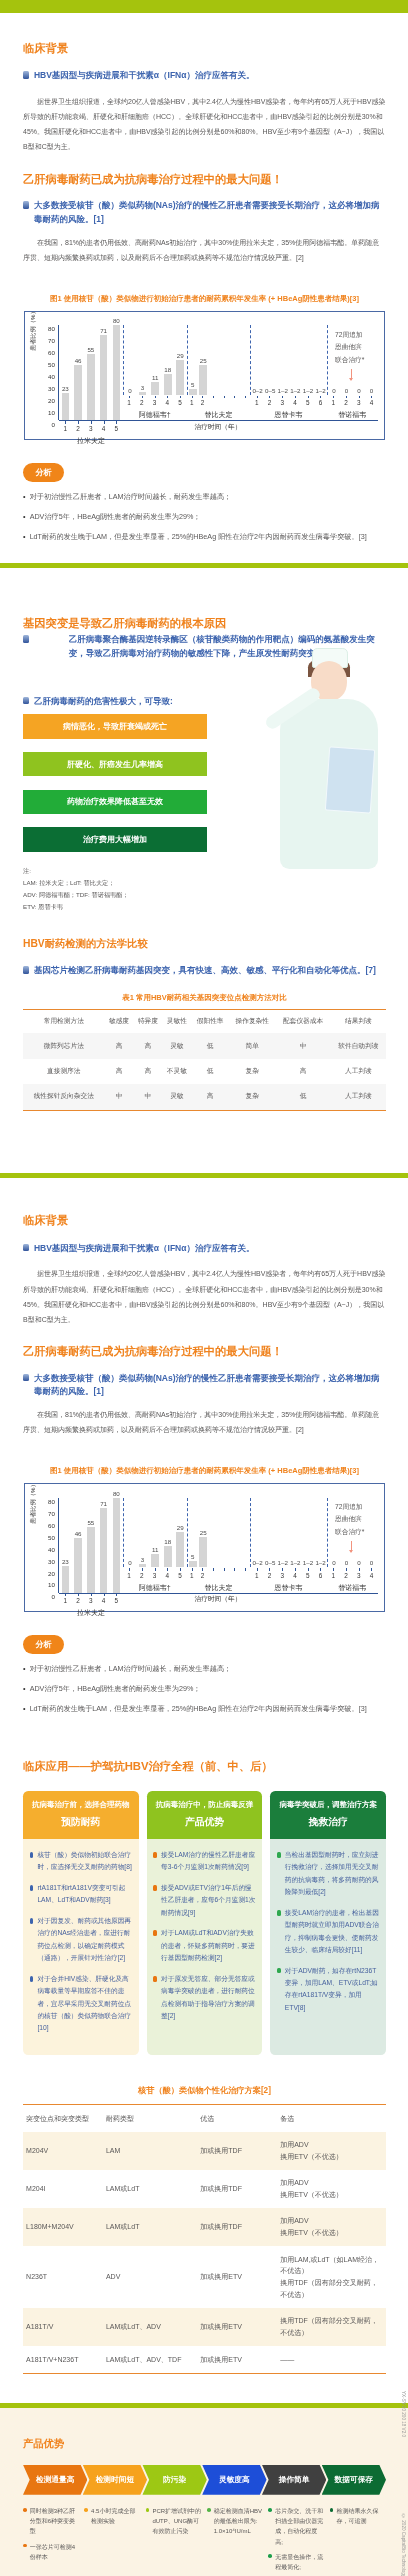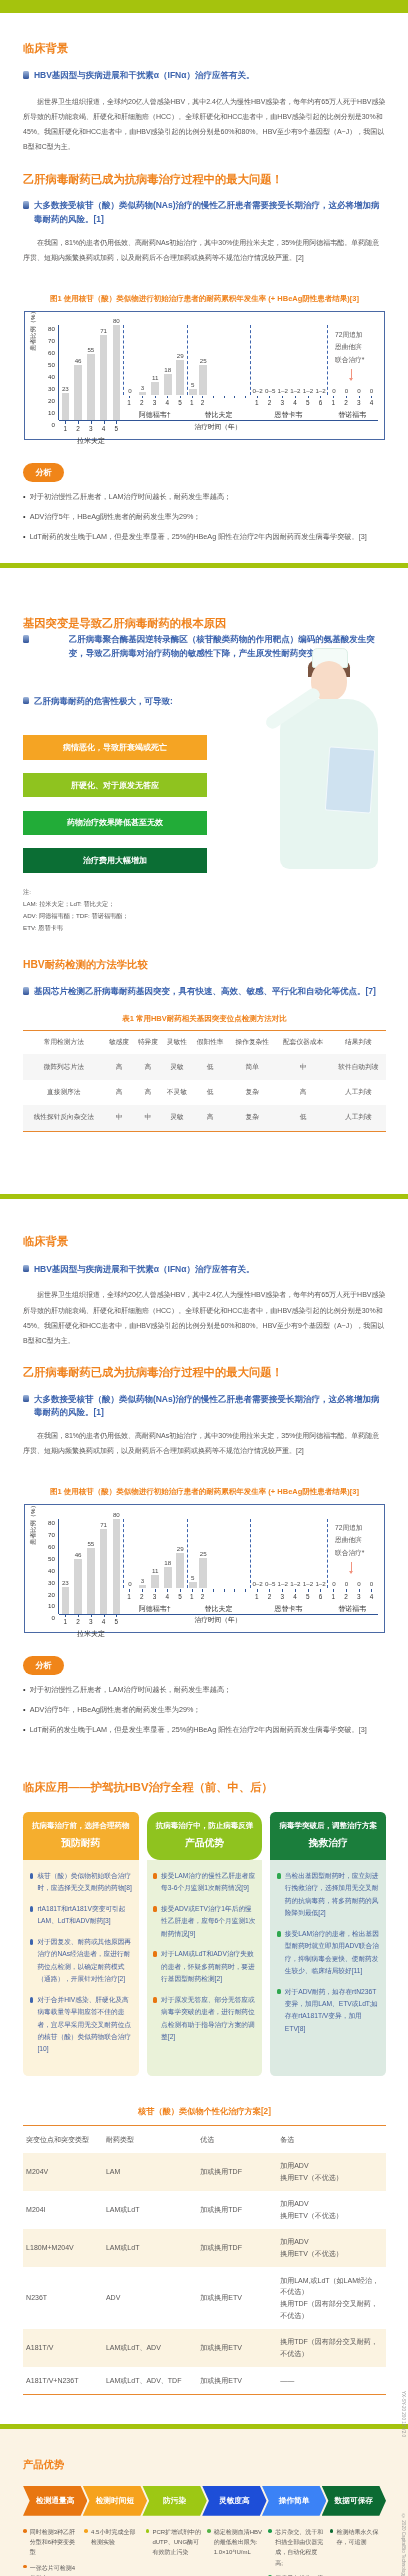--- a/index.html
+++ b/index.html
@@ -318,23 +318,23 @@
   <h2 class="h-orange">基因突变是导致乙肝病毒耐药的根本原因</h2>
   <div class="point" style="margin-top:2px;gap:40px;">
     <span class="pip"></span>
     <span>乙肝病毒聚合酶基因逆转录酶区（核苷酸类药物的作用靶点）编码的氨基酸发生突变，导致乙肝病毒对治疗药物的敏感性下降，产生原发性耐药突变。</span>
   </div>
   <div class="point" style="margin-top:34px;">
     <span class="pip"></span>
     <span>乙肝病毒耐药的危害性极大，可导致:</span>
   </div>
 
-  <div style="margin-top:27px;">
+  <div style="margin-top:6px;">
       <div class="banner" style="background: rgb(245, 164, 35);">病情恶化，导致肝衰竭或死亡</div>
-      <div class="banner" style="background: rgb(143, 195, 31);">肝硬化、对于原发无答应</div>
+      <div class="banner" style="background: rgb(143, 195, 31);">肝硬化、肝癌发生几率增高</div>
       <div class="banner" style="background: rgb(34, 172, 56);">药物治疗效果降低甚至无效</div>
       <div class="banner" style="background: rgb(11, 110, 52);">治疗费用大幅增加</div>
     </div>
 
   <div class="notes" style="margin-top:10.3px;">
       <div>注:</div>
       <div>LAM: 拉米夫定；LdT: 替比夫定；</div>
       <div>ADV: 阿德福韦酯；TDF: 替诺福韦酯；</div>
       <div>ETV: 恩替卡韦</div>
     </div>
@@ -648,21 +648,21 @@
             <span class="pip" style="background: rgb(61, 100, 174);"></span>
             <span>对于因复发、耐药或其他原因再治疗的NAs经治患者，应进行耐药位点检测，以确定耐药模式（通路），开展针对性治疗[2]</span>
           </div>
           <div class="cb">
             <span class="pip" style="background: rgb(61, 100, 174);"></span>
             <span>对于合并HIV感染、肝硬化及高病毒载量等早期应答不佳的患者，宜尽早采用无交叉耐药位点的核苷（酸）类似药物联合治疗[10]</span>
           </div>
         </div>
       </div>
       <div class="card">
-        <div class="card-h" style="background: rgb(143, 195, 31); border-radius: 13px;">
+        <div class="card-h" style="background: rgb(143, 195, 31);">
           <span class="l1">抗病毒治疗中，防止病毒反弹</span>
           <span class="l2">产品优势</span>
         </div>
         <div class="card-b" style="background: rgb(234, 242, 217);">
           <div class="cb">
             <span class="pip" style="background: rgb(232, 118, 17);"></span>
             <span>接受LAM治疗的慢性乙肝患者应每3-6个月监测1次耐药情况[9]</span>
           </div>
           <div class="cb">
             <span class="pip" style="background: rgb(232, 118, 17);"></span>
@@ -769,21 +769,21 @@
 
 <div class="divider" style="margin-top:29px;"></div>
 
 <section class="adv-section">
   <h2 class="h-orange sm pad">产品优势</h2>
   <div class="chev-row">
       <div class="chev" style="background: rgb(232, 118, 17);">检测通量高</div>
       <div class="chev" style="background: rgb(246, 162, 29);">检测时间短</div>
       <div class="chev" style="background: rgb(157, 200, 20);">防污染</div>
       <div class="chev" style="background: #1d4ed8;">灵敏度高</div>
-      <div class="chev" style="background: #3b82f6;">操作简单</div>
+      <div class="chev" style="background: #404040;">操作简单</div>
       <div class="chev" style="background: rgb(12, 107, 51);">数据可保存</div>
     </div>
   <div class="adv-cols">
       <div class="adv-col">
         <div class="ab">
           <span class="adot" style="background: rgb(232, 118, 17);"></span>
           <span>同时检测3种乙肝分型和6种突变类型</span>
         </div>
         <div class="ab">
           <span class="adot" style="background: rgb(232, 118, 17);"></span>

